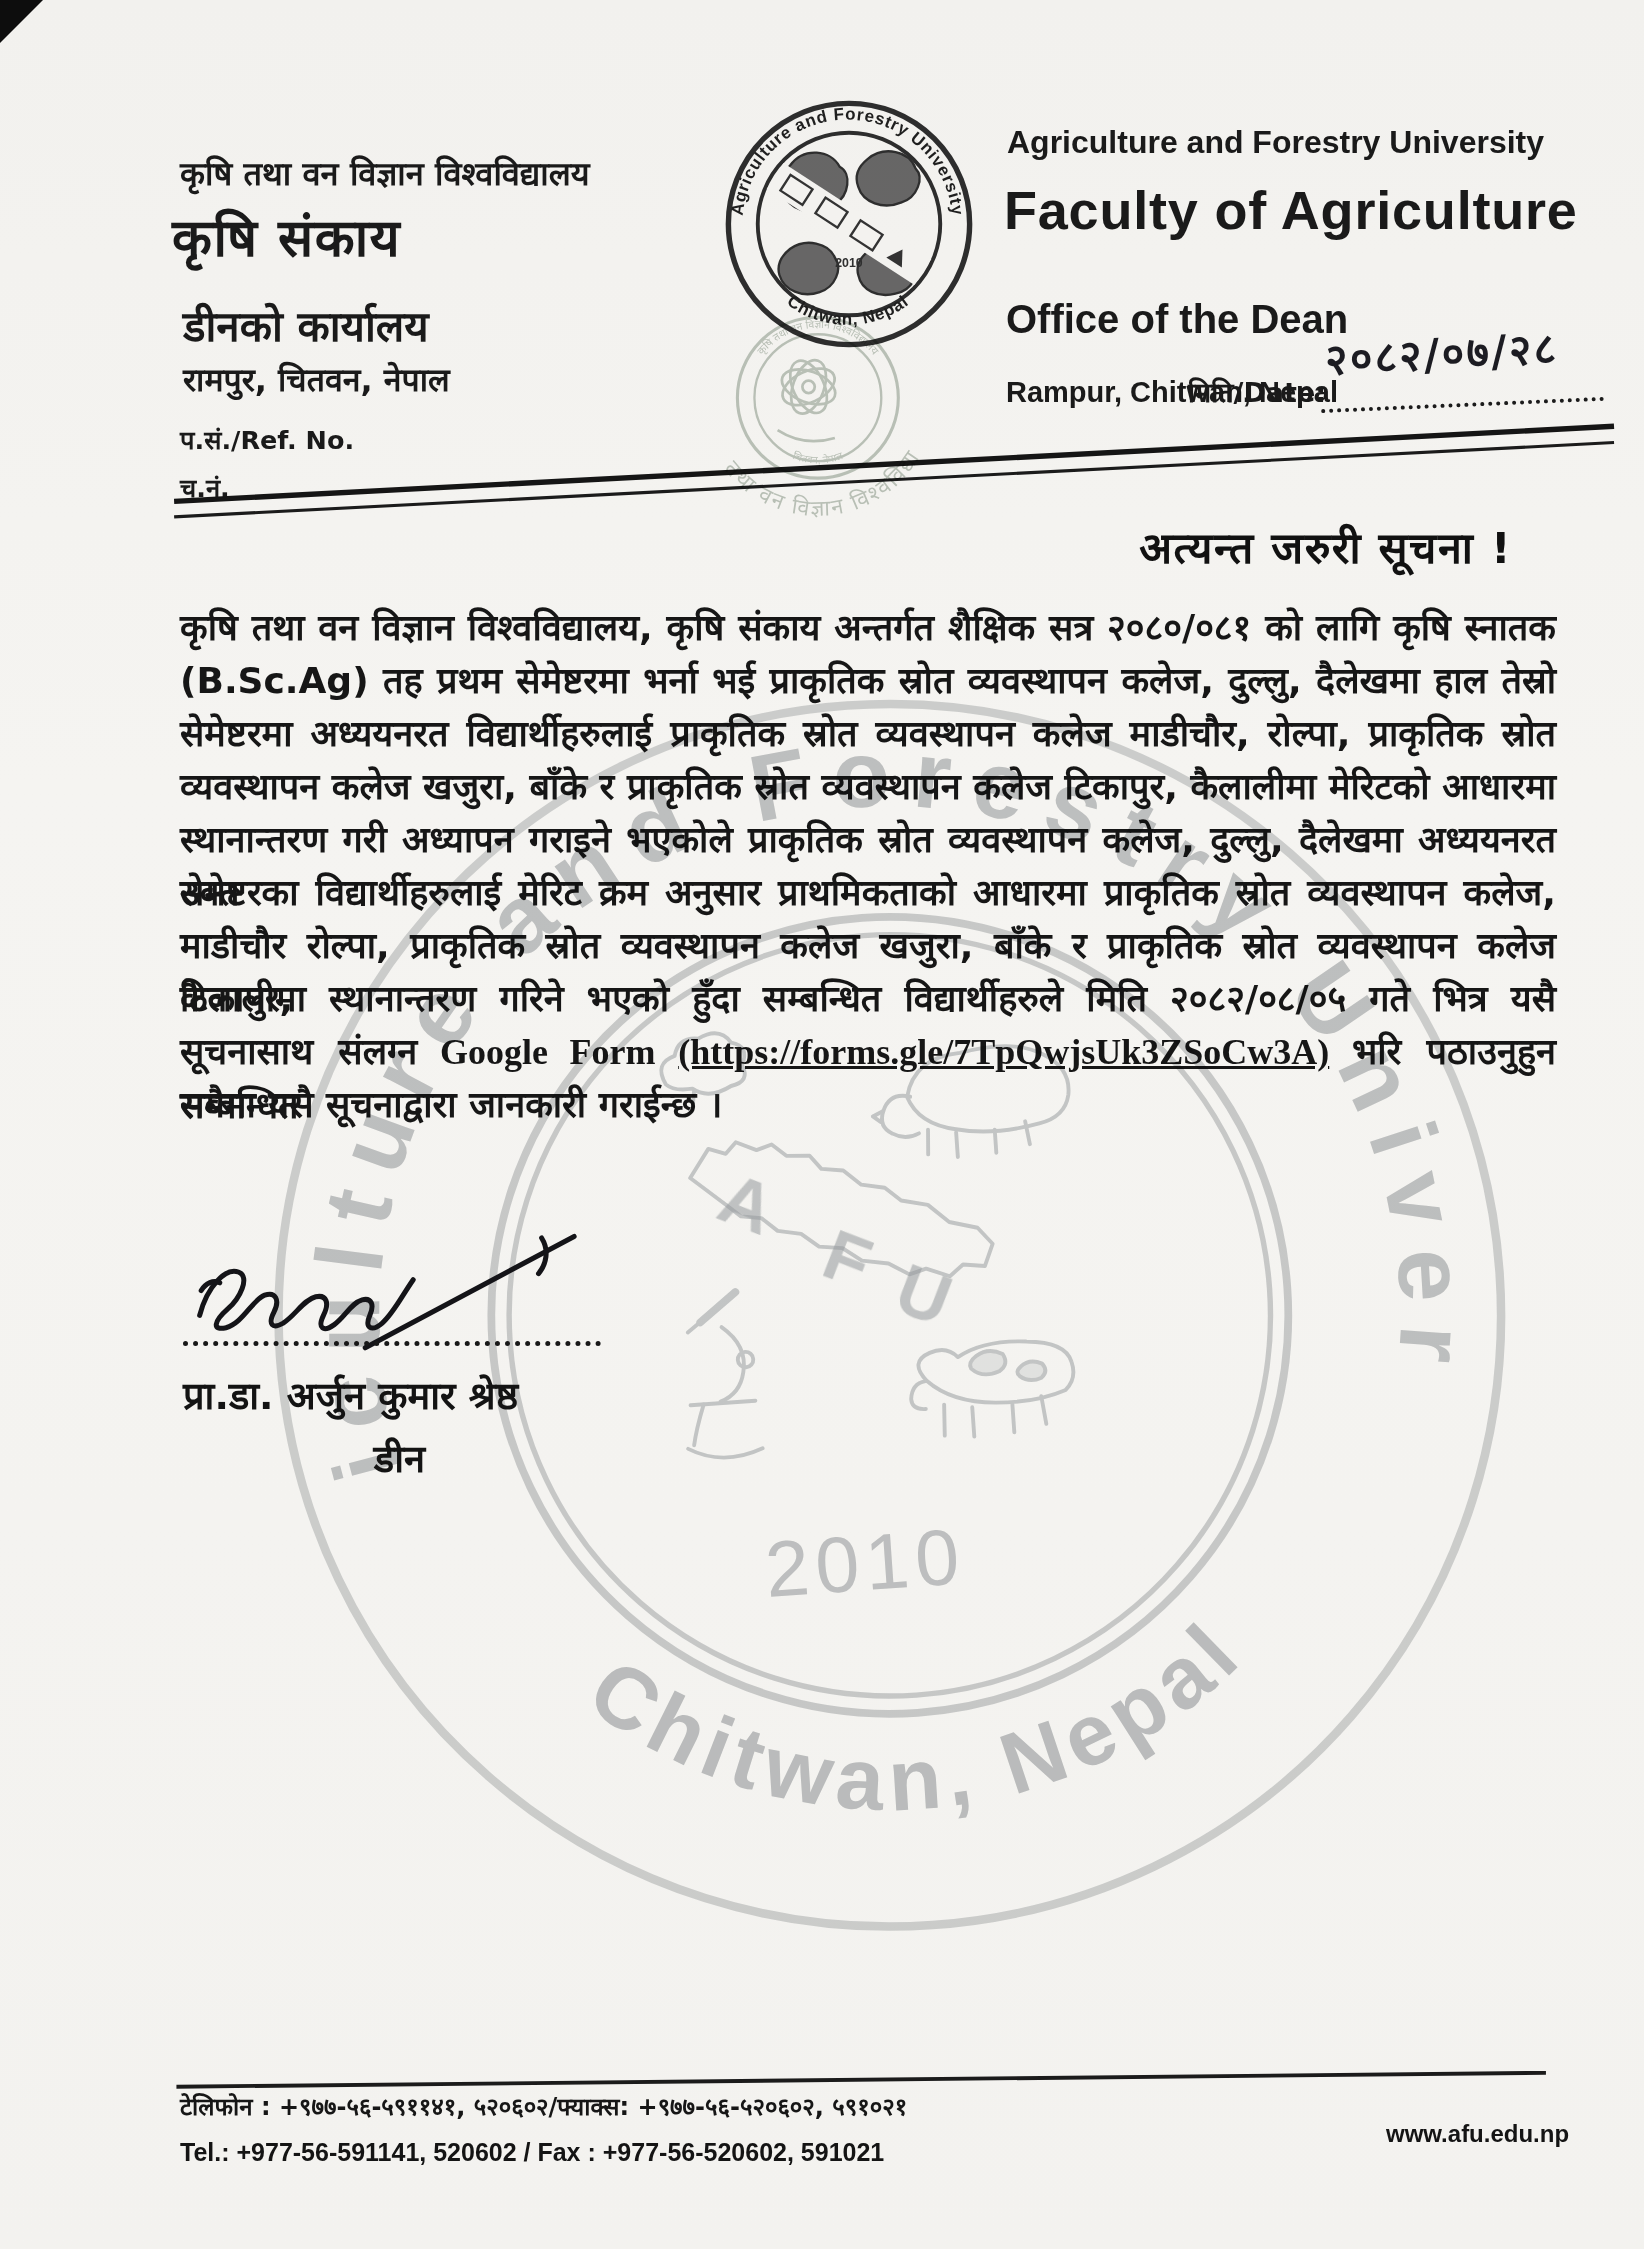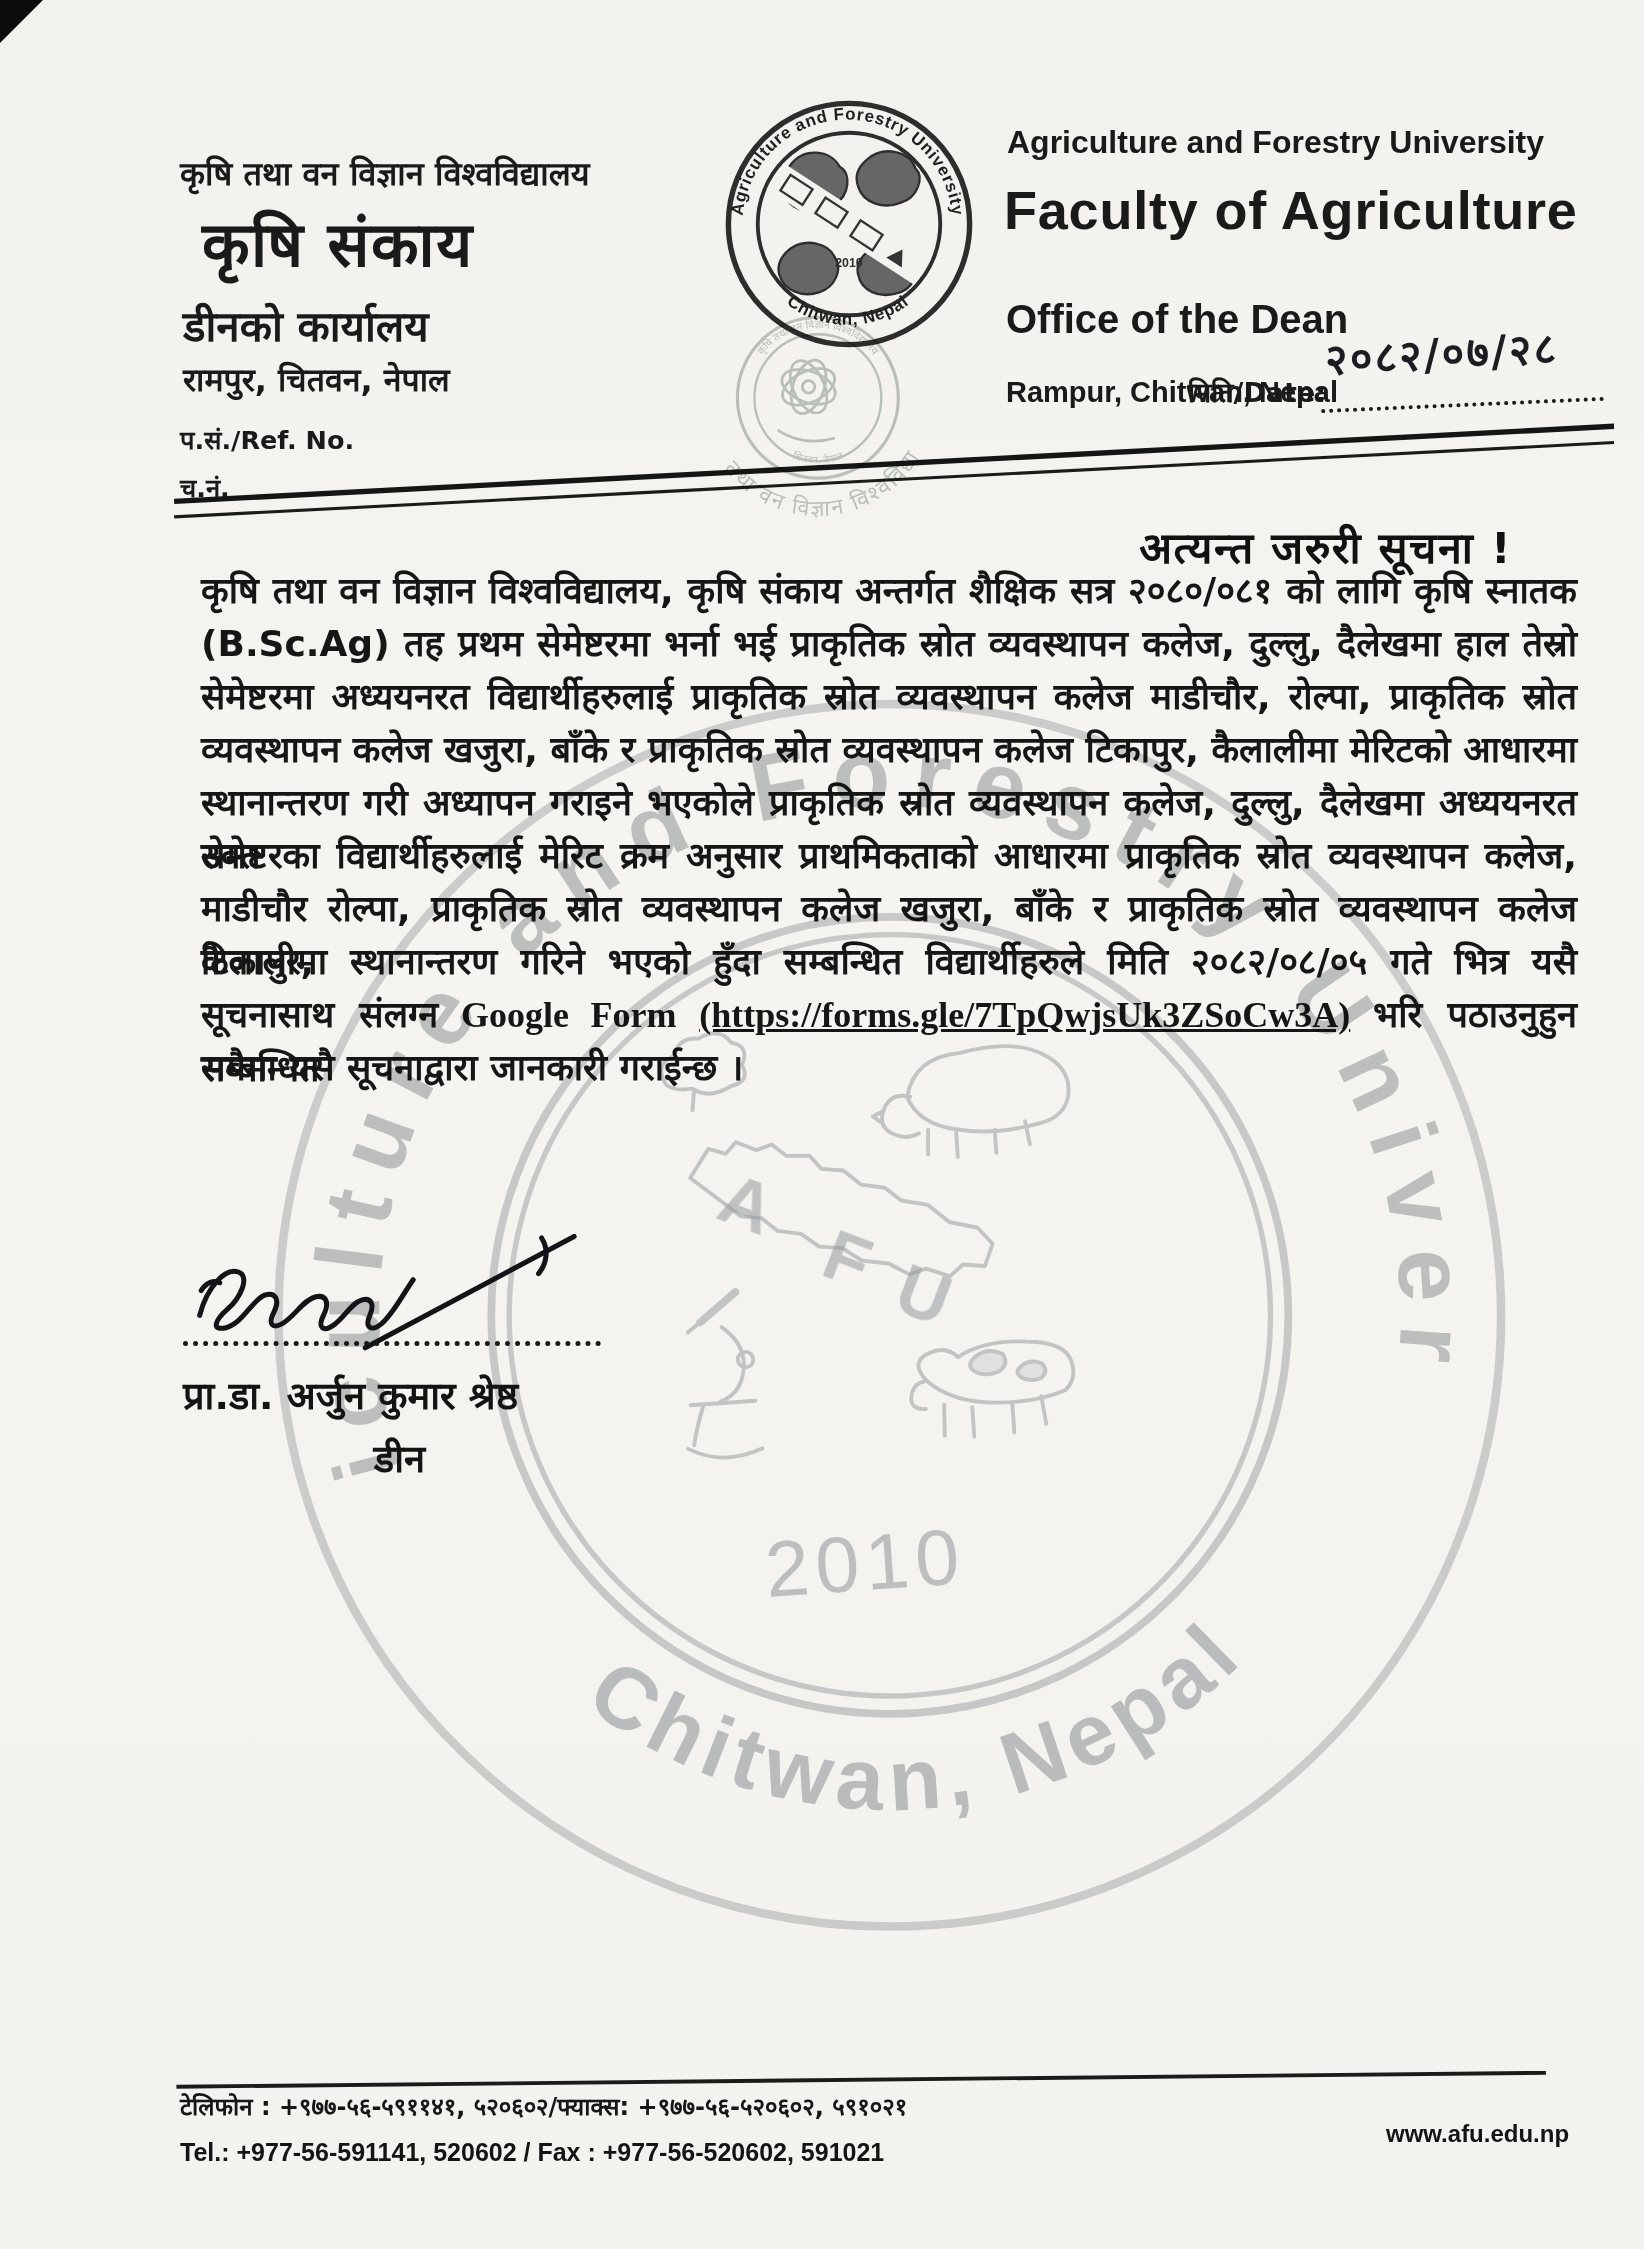--- a/index.html
+++ b/index.html
@@ -7,36 +7,36 @@
     position:relative;width:1645px;height:2250px;overflow:hidden;
     background:linear-gradient(180deg,#f2f1ee 0%,#f5f4f1 35%,#f3f2ef 100%);
     font-family:"Liberation Sans",sans-serif;color:#1a1a1a;
   }
   .abs{position:absolute;}
   .dev{font-family:"DejaVu Sans","Liberation Sans",sans-serif;}
   .b{font-weight:bold;}
   .corner{width:0;height:0;border-top:43px solid #0d0d0d;border-right:43px solid transparent;left:0;top:0;position:absolute;}
   
   .hl1{left:180px;top:150px;font-size:32.5px;}
-  .hl2{left:202px;top:200px;font-size:62px;letter-spacing:1.5px;}
+  .hl2{left:172px;top:200px;font-size:52px;letter-spacing:1.5px;}
   .hl3{left:183px;top:296px;font-size:42px;}
   .hl4{left:183px;top:357px;font-size:32px;}
   .refno{left:180px;top:422px;font-size:25.5px;font-weight:bold;}
   .chno{left:180px;top:470px;font-size:25.5px;font-weight:bold;}
   
   .hr1{left:1007px;top:124px;font-size:32px;}
   .hr2{left:1004px;top:179px;font-size:54px;letter-spacing:0.8px;}
   .hr3{left:1006px;top:297px;font-size:40px;}
   .hr4{left:1006px;top:376px;font-size:29px;}
   .datelabel{left:1188px;top:373px;font-size:27px;}
   .dateval{left:1325px;top:323px;font-size:43px;font-weight:bold;color:#1c1c22;transform:rotate(-3deg);letter-spacing:2.3px;}
   .dateline{left:1320px;top:353px;width:283px;height:50px;border-bottom:4.6px dotted #1b1b1b;transform:rotate(-2.5deg);}
   
   .title{left:180px;top:517px;width:1332px;text-align:right;font-size:43px;font-weight:bold;letter-spacing:1.5px;color:#111;}
-  .body-text{left:180px;top:564px;width:1376px;margin-left:21px;}
+  .body-text{left:180px;top:601px;width:1376px;}
   .bline{font-size:36px;line-height:53px;height:53px;font-weight:600;color:#161616;text-align:justify;text-align-last:justify;}
   .bline.last{text-align-last:left;}
   .latin{font-family:"Liberation Serif",serif;font-weight:600;}
   .url{text-decoration:underline;}
   
   .sig-dots{left:183px;top:1291px;width:418px;height:50px;border-bottom:5.4px dotted #181818;}
   .sig-name{left:183px;top:1368px;font-size:38px;font-weight:bold;color:#131313;}
   .sig-role{left:183px;top:1431px;width:433px;text-align:center;font-size:38px;font-weight:bold;color:#131313;}
   
   .ftel-np{left:180px;top:2089px;font-size:24px;font-weight:bold;color:#161616;}

